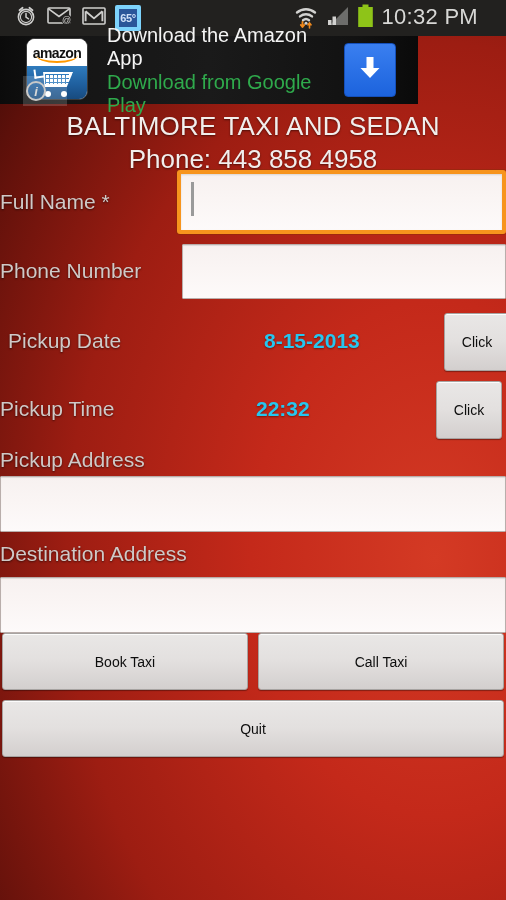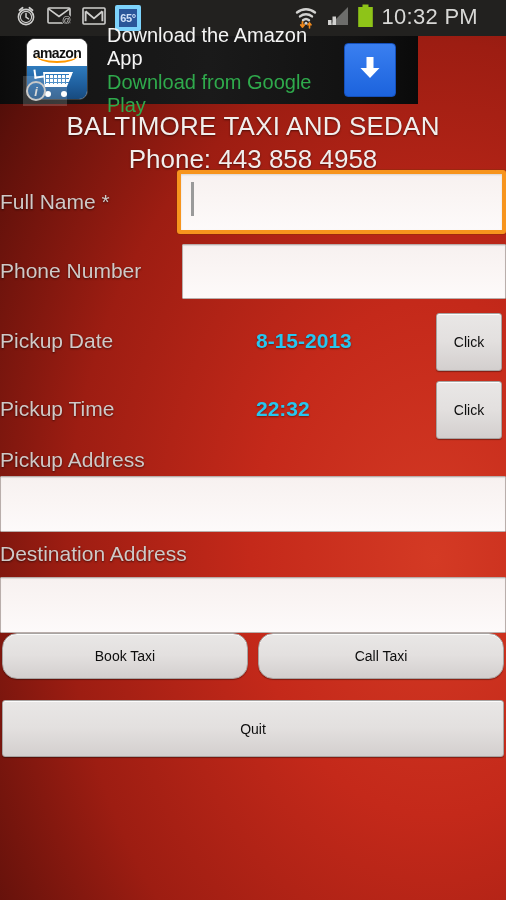--- a/index.html
+++ b/index.html
@@ -170,40 +170,40 @@
 
   
   #row-fullname { position: absolute; top: 66px; left: 0; width: 506px; height: 66px; text-decoration: underline; }
   #row-fullname .label { position: absolute; left: 0; top: 20px; }
   #row-fullname .field { position: absolute; left: 177px; top: 0; width: 329px; height: 64px; }
 
   #row-phone { position: absolute; top: 135px; left: 0; width: 506px; height: 66px; }
   #row-phone .label { position: absolute; left: 0; top: 20px; }
   #row-phone .field { position: absolute; left: 182px; top: 5px; width: 324px; height: 55px; }
 
-  #row-date { position: absolute; top: 206px; left: 0; width: 412px; height: 66px; }
+  #row-date { position: absolute; top: 206px; left: 8px; width: 412px; height: 66px; }
   #row-date .label { position: absolute; left: 0; top: 19px; }
   #row-date .value-cyan { position: absolute; left: 256px; top: 19px; }
   #row-date .btn { position: absolute; left: 436px; top: 3px; width: 66px; height: 58px; }
 
   #row-time { position: absolute; top: 274px; left: 0; width: 506px; height: 66px; }
   #row-time .label { position: absolute; left: 0; top: 19px; }
   #row-time .value-cyan { position: absolute; left: 256px; top: 19px; }
   #row-time .btn { position: absolute; left: 436px; top: 3px; width: 66px; height: 58px; }
 
   #row-pickup-addr { position: absolute; top: 344px; left: 0; width: 506px; }
   #row-pickup-addr .label { display: block; margin-bottom: 4px; }
   #row-pickup-addr .field { width: 506px; height: 56px; }
 
   #row-dest-addr { position: absolute; top: 438px; left: 0; width: 506px; }
   #row-dest-addr .label { display: block; margin-bottom: 11px; }
   #row-dest-addr .field { width: 506px; height: 56px; }
 
   #btn-row { position: absolute; top: 529px; left: 2px; width: 502px; display: flex; gap: 10px; }
-  #btn-row .btn { width: 252px; height: 46px; border-radius: 15px; }
+  #btn-row .btn { width: 252px; height: 57px; }
 
   #btn-quit { position: absolute; top: 596px; left: 2px; width: 502px; height: 57px; }
 </style>
 </head>
 <body>
 
 <div id="screen">
 
   <div id="statusbar">
     <div class="sb-left">

